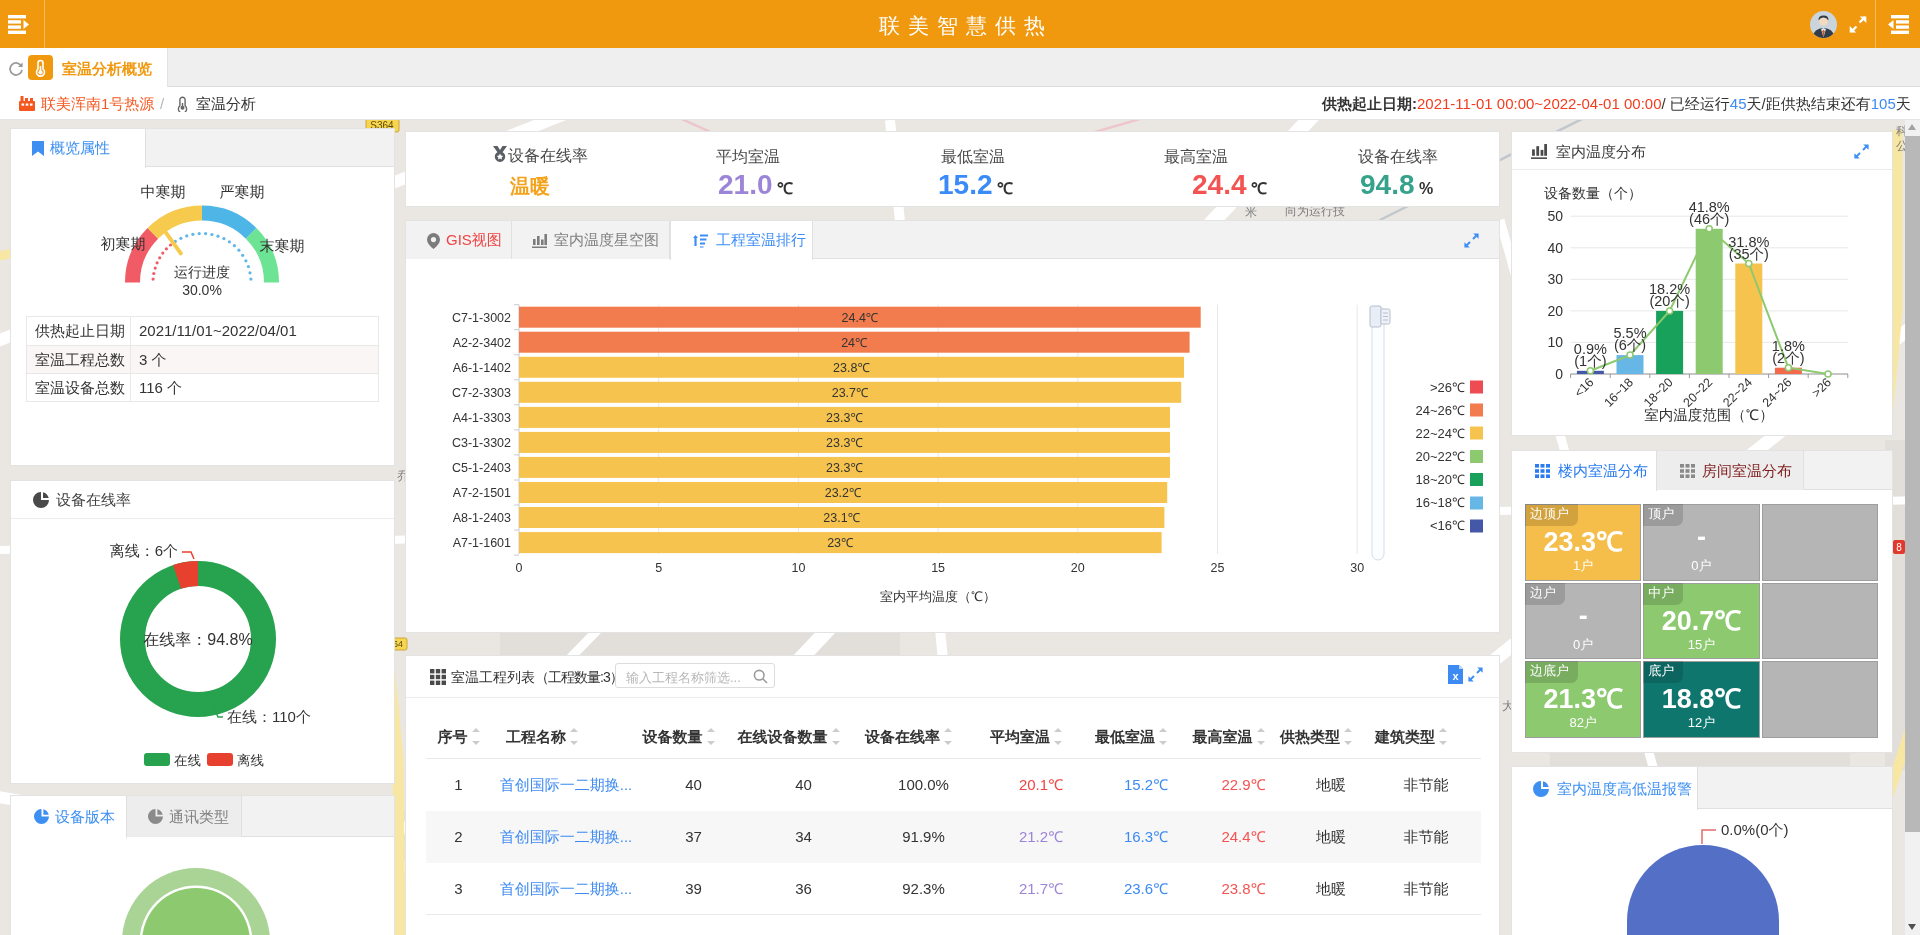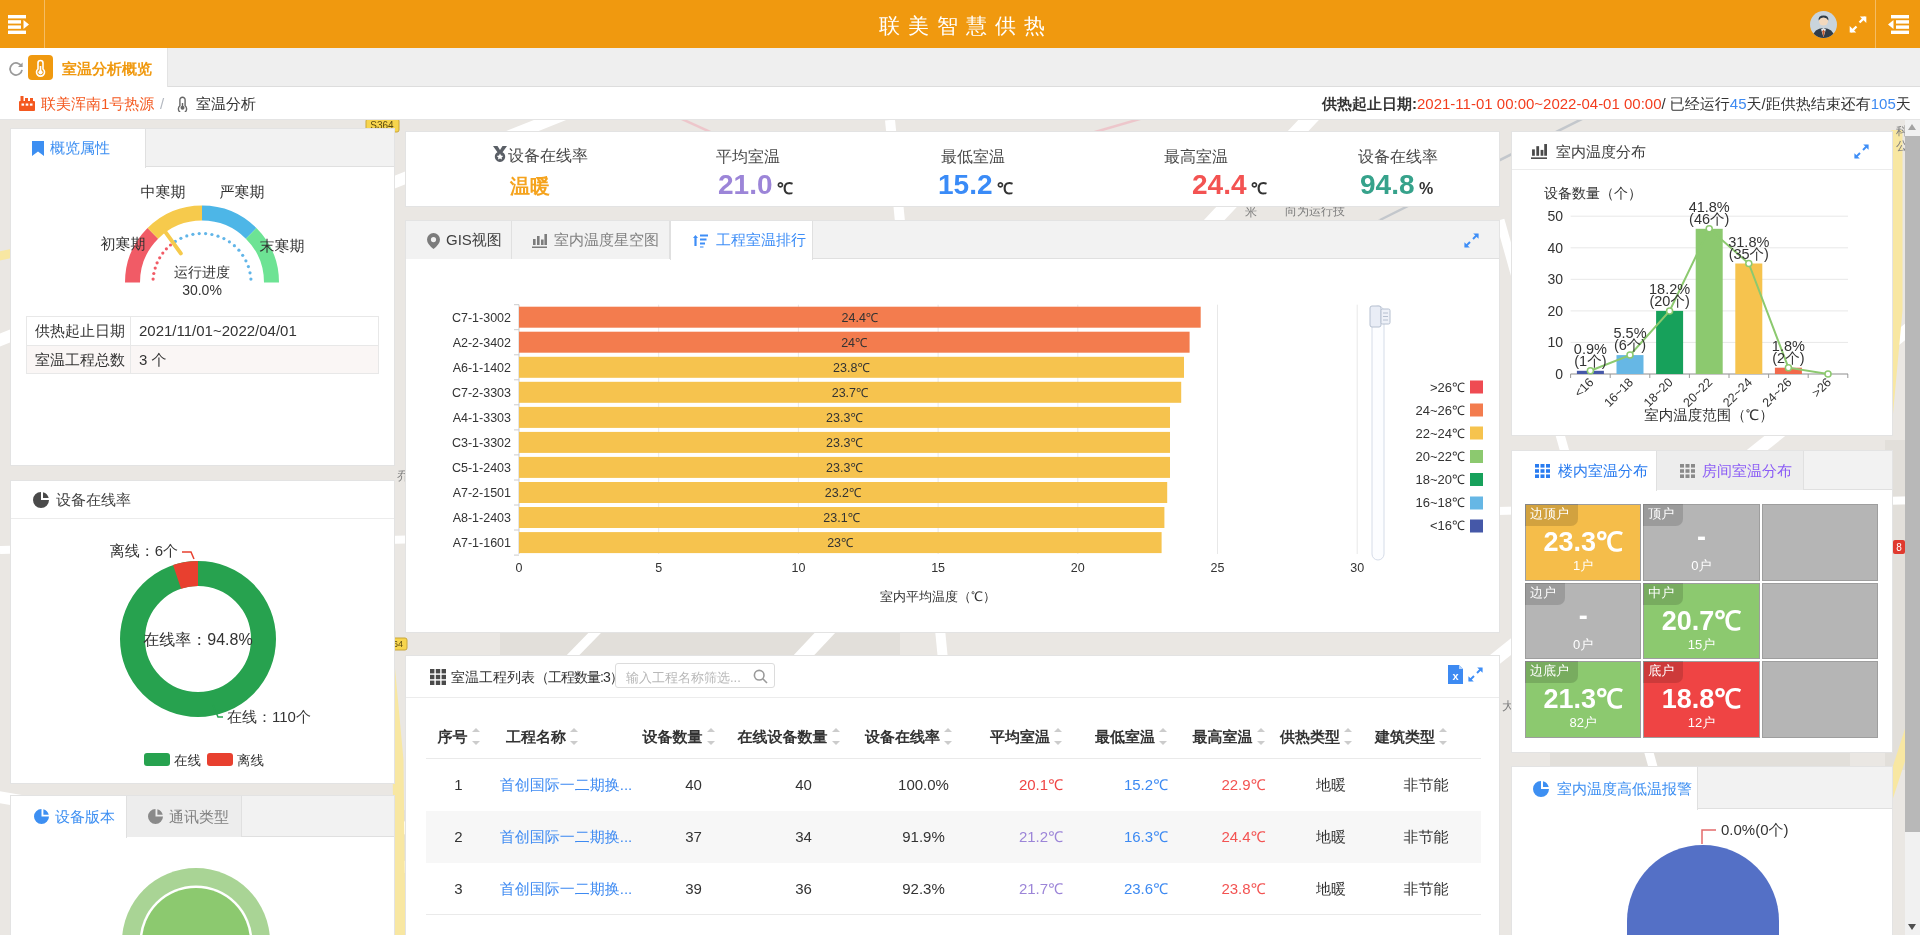--- a/index.html
+++ b/index.html
@@ -228,20 +228,24 @@
 
     <div class="abs" style="left:15px;top:187px;width:353px;border:1px solid #e8e8e8;font-size:15px;color:#333;">
       <div style="display:flex;height:28px;line-height:27px;">
           <div style="width:104px;padding-left:8px;border-right:1px solid #e8e8e8;">供热起止日期</div>
           <div style="padding-left:8px;">2021/11/01~2022/04/01</div>
         </div>
       <div style="display:flex;height:28px;line-height:27px;background:#faf6f5;border-top:1px solid #e8e8e8;">
           <div style="width:104px;padding-left:8px;border-right:1px solid #e8e8e8;">室温工程总数</div>
           <div style="padding-left:8px;">3 个</div>
         </div>
+      <div style="display:flex;height:28px;line-height:27px;border-top:1px solid #e8e8e8;">
+          <div style="width:104px;padding-left:8px;border-right:1px solid #e8e8e8;">室温设备总数</div>
+          <div style="padding-left:8px;">116 个</div>
+        </div>
     </div>
   </div>
   <div class="panel" id="p-online" style="left:10px;top:480px;width:385px;height:304px;">
     <div class="phead"></div>
     <svg class="abs" style="left:22px;top:11px;" width="16" height="16" viewBox="0 0 16 16">
         <path d="M8 8 L8 0 A8 8 0 1 0 16 8 Z" fill="#4a4a4a"></path>
         <path d="M10 6 L10 0.3 A8 8 0 0 1 15.7 6 Z" fill="#4a4a4a"></path>
       </svg>
     <div class="tx" style="left:45px;top:10px;font-size:15px;color:#404040;">设备在线率</div>
     <svg class="abs" style="left:0;top:38px;" width="385" height="266" viewBox="0 0 385 266">
@@ -302,21 +306,21 @@
     <div class="tx" style="left:954px;top:37px;font-size:28px;font-weight:bold;color:#36a28b;">94.8<span style="font-size:16px;color:#333;font-weight:bold;"> %</span></div>
   </div>
   <div class="panel" id="p-chart" style="left:405px;top:220px;width:1095px;height:413px;">
     <div class="tabbar"></div>
     <div class="tab-ina" style="left:0;width:106px;background:#f2f2f2;"></div>
     <div class="tab-ina" style="left:106px;width:158px;background:#f2f2f2;"></div>
     <div class="tab-act" style="left:264px;width:143px;border-left:1px solid #e0e0e0;"></div>
     <svg class="abs" style="left:21px;top:12px;" width="13" height="16" viewBox="0 0 13 16">
         <path d="M6.5 0 a6.5 6.5 0 0 1 6.5 6.5 q0 4.5 -6.5 9.5 q-6.5 -5 -6.5 -9.5 a6.5 6.5 0 0 1 6.5 -6.5 z M6.5 4 a2.6 2.6 0 1 0 0 5.2 a2.6 2.6 0 0 0 0 -5.2 z" fill="#7c7c7c"></path>
       </svg>
-    <div class="tx" style="left:40px;top:10px;font-size:15px;color:#404040;">GIS视图</div>
+    <div class="tx" style="left:40px;top:10px;font-size:15px;color:#ef4444;">GIS视图</div>
     <svg class="abs" style="left:126px;top:13px;" width="15" height="14" viewBox="0 0 15 14">
         <g fill="#7c7c7c">
           <rect x="0" y="12.5" width="15" height="1.5"></rect>
           <rect x="1" y="5" width="2.6" height="6"></rect>
           <rect x="5" y="2" width="2.6" height="9"></rect>
           <rect x="9" y="5.5" width="2.6" height="5.5"></rect>
           <rect x="12.4" y="0" width="2.6" height="11"></rect>
         </g>
       </svg>
     <div class="tx" style="left:148px;top:10px;font-size:15px;color:#808080;">室内温度星空图</div>
@@ -618,21 +622,21 @@
           <rect x="5.5" y="0" width="4" height="3.6"></rect>
           <rect x="11" y="0" width="4" height="3.6"></rect>
           <rect x="0" y="5.2" width="4" height="3.6"></rect>
           <rect x="5.5" y="5.2" width="4" height="3.6"></rect>
           <rect x="11" y="5.2" width="4" height="3.6"></rect>
           <rect x="0" y="10.4" width="4" height="3.6"></rect>
           <rect x="5.5" y="10.4" width="4" height="3.6"></rect>
           <rect x="11" y="10.4" width="4" height="3.6"></rect>
         </g>
       </svg>
-    <div class="tx" style="left:190px;top:11px;font-size:15px;color:#8b5cf6;">房间室温分布</div>
+    <div class="tx" style="left:190px;top:11px;font-size:15px;color:#7f1d1d;">房间室温分布</div>
     <div class="abs" style="left:13px;top:53px;width:353px;height:235px;background:#fff;">
         <div class="abs" style="left:0.0px;top:0.0px;width:116.3px;height:76.7px;background:#f5bd4a;box-shadow:inset 0 0 0 1px #9e9e9e;">
           <div class="abs" style="left:0;top:0;padding:1px 9px 3px 5px;background:rgba(0,0,0,0.14);border-radius:0 0 7px 0;color:#fff;font-size:13px;">边顶户</div>
           <div class="abs" style="left:0;right:0;font-size:27px;top:18px;text-align:center;color:#fff;font-weight:bold;">23.3℃</div>
           <div class="abs" style="left:0;right:0;top:53px;text-align:center;color:#fff;font-size:13px;">1户</div>
         </div>
         <div class="abs" style="left:118.3px;top:0.0px;width:116.3px;height:76.7px;background:#b5b5b5;box-shadow:inset 0 0 0 1px #9e9e9e;">
           <div class="abs" style="left:0;top:0;padding:1px 9px 3px 5px;background:rgba(0,0,0,0.14);border-radius:0 0 7px 0;color:#fff;font-size:13px;">顶户</div>
           <div class="abs" style="left:0;right:0;font-size:27px;top:18px;text-align:center;color:#fff;font-weight:bold;">-</div>
           <div class="abs" style="left:0;right:0;top:53px;text-align:center;color:#fff;font-size:13px;">0户</div>
@@ -647,21 +651,21 @@
           <div class="abs" style="left:0;top:0;padding:1px 9px 3px 5px;background:rgba(0,0,0,0.14);border-radius:0 0 7px 0;color:#fff;font-size:13px;">中户</div>
           <div class="abs" style="left:0;right:0;font-size:27px;top:18px;text-align:center;color:#fff;font-weight:bold;">20.7℃</div>
           <div class="abs" style="left:0;right:0;top:53px;text-align:center;color:#fff;font-size:13px;">15户</div>
         </div>
         <div class="abs" style="left:236.6px;top:78.7px;width:116.3px;height:76.7px;background:#b5b5b5;box-shadow:inset 0 0 0 1px #9e9e9e;"></div>
         <div class="abs" style="left:0.0px;top:157.4px;width:116.3px;height:76.7px;background:#8cc96f;box-shadow:inset 0 0 0 1px #9e9e9e;">
           <div class="abs" style="left:0;top:0;padding:1px 9px 3px 5px;background:rgba(0,0,0,0.14);border-radius:0 0 7px 0;color:#fff;font-size:13px;">边底户</div>
           <div class="abs" style="left:0;right:0;font-size:27px;top:18px;text-align:center;color:#fff;font-weight:bold;">21.3℃</div>
           <div class="abs" style="left:0;right:0;top:53px;text-align:center;color:#fff;font-size:13px;">82户</div>
         </div>
-        <div class="abs" style="left:118.3px;top:157.4px;width:116.3px;height:76.7px;background:#ef4444;box-shadow:inset 0 0 0 1px #9e9e9e;">
+        <div class="abs" style="left:118.3px;top:157.4px;width:116.3px;height:76.7px;background:#0f766e;box-shadow:inset 0 0 0 1px #9e9e9e;">
           <div class="abs" style="left:0;top:0;padding:1px 9px 3px 5px;background:rgba(0,0,0,0.14);border-radius:0 0 7px 0;color:#fff;font-size:13px;">底户</div>
           <div class="abs" style="left:0;right:0;font-size:27px;top:18px;text-align:center;color:#fff;font-weight:bold;">18.8℃</div>
           <div class="abs" style="left:0;right:0;top:53px;text-align:center;color:#fff;font-size:13px;">12户</div>
         </div>
         <div class="abs" style="left:236.6px;top:157.4px;width:116.3px;height:76.7px;background:#b5b5b5;box-shadow:inset 0 0 0 1px #9e9e9e;"></div>
       </div>
   </div>
   <div class="panel" id="p-alarm" style="left:1511px;top:766px;width:382px;height:169px;border-bottom:none;">
     <div class="tabbar" style="height:42px;"></div>
     <div class="tab-act" style="left:0;width:186px;height:43px;"></div>

